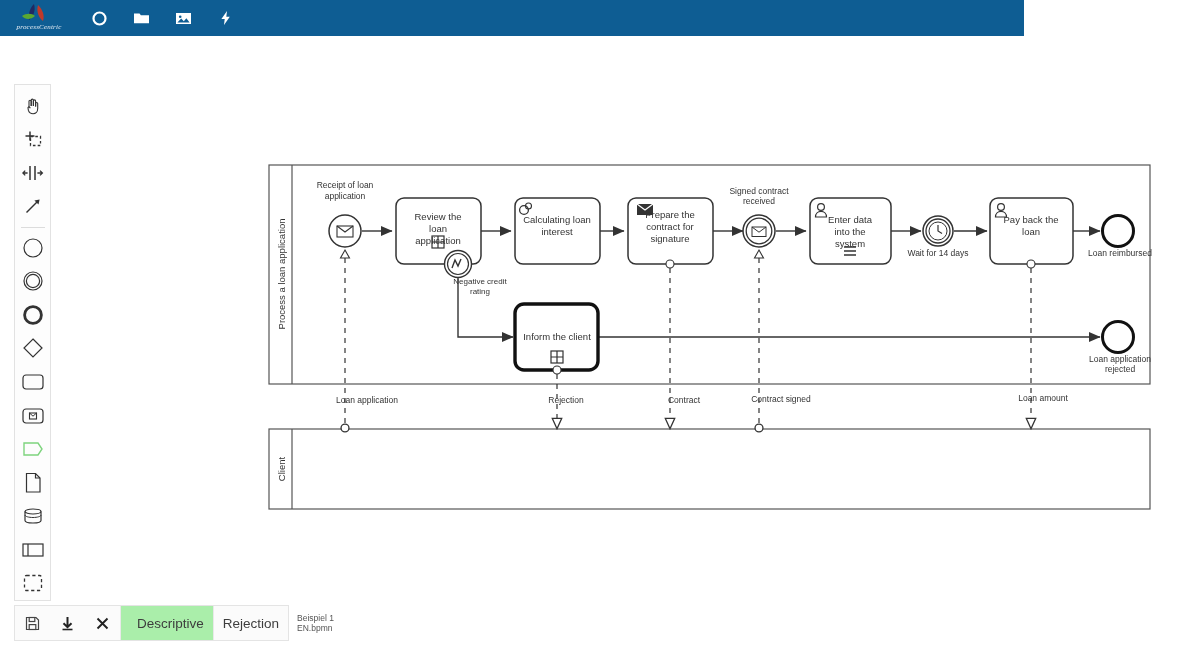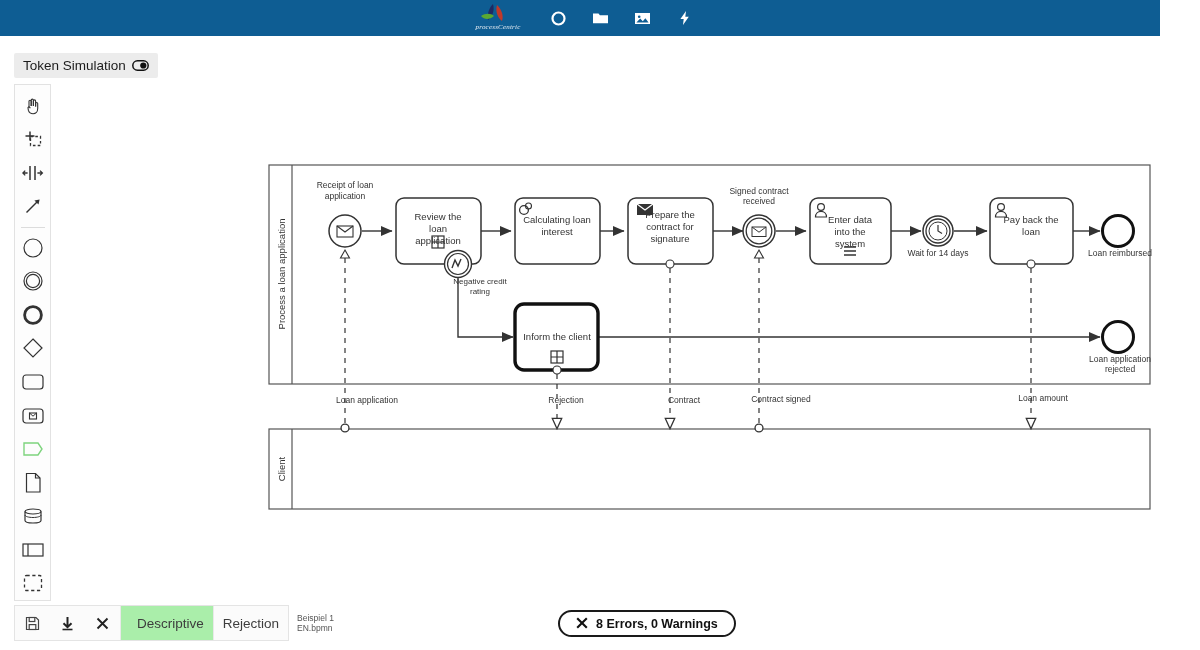--- a/index.html
+++ b/index.html
@@ -5,22 +5,22 @@
   * { box-sizing: border-box; margin: 0; padding: 0; }
   html, body {
     width: 1200px; height: 650px;
     font-family: "Liberation Sans", sans-serif;
     background: #ffffff; overflow: hidden;
   }
   #app { position: relative; width: 1200px; height: 650px; }
 
   
   #header {
-    position: absolute; left: 0; top: 0; width: 1160px; height: 36px;
-    background: #0e5d93; display: flex; align-items: center; justify-content: center;
+    position: absolute; left: 0; top: 0; width: 1024px; height: 36px;
+    background: #0e5d93; display: flex; align-items: center;
   }
   #logo-wrap { width: 58px; height: 36px; position: relative; margin-left: 8px; }
   #logo-mark { position: absolute; left: 8px; top: 2px; width: 42px; height: 22px; }
   #logo-text {
     position: absolute; left: 4px; top: 23px; width: 54px;
     font-family: "Liberation Serif", serif; font-style: italic;
     font-size: 7px; color: #e8eef4; letter-spacing: .2px; text-align: center;
     white-space: nowrap;
   }
   .hdr-icon {
@@ -121,29 +121,20 @@
         <path d="M2.4 11.6l3.8-4 2.6 2.6 2.6-3 3.2 4.4z" fill="#0e5d93"></path>
       </svg>
     </div>
     <div class="hdr-icon" style="margin-left:8px;">
       <svg width="13" height="16" viewBox="0 0 13 16">
           <path d="M8 1L2.4 9h3.3L5 15l5.8-8.2H7.3z" fill="#fff"></path>
         </svg>
     </div>
   </div>
 
-  <div id="token-sim">
-    <span id="token-sim-label">Token Simulation</span>
-    <span>
-      <svg width="17" height="11" viewBox="0 0 17 11">
-        <rect x="0.8" y="0.8" width="15.4" height="9.4" rx="4.7" fill="none" stroke="#111" stroke-width="1.5"></rect>
-        <circle cx="11.3" cy="5.5" r="3.1" fill="#111"></circle>
-      </svg>
-    </span>
-  </div>
 
   <div id="palette">
     <div class="pal-item">
       <svg width="20" height="20" viewBox="0 0 20 20" fill="none" stroke="#333" stroke-width="1.1">
         <path d="M6 12V5.3a1.1 1.1 0 012.2 0V10"></path>
           <path d="M8.2 10V4.2a1.1 1.1 0 012.2 0V10"></path>
         <path d="M10.4 10V5a1.1 1.1 0 012.2 0v5.4"></path>
           <path d="M12.6 10.6V7.6a1.05 1.05 0 012.1 0v5c0 3-2 5.2-4.6 5.2-2.5 0-4.1-1.5-4.7-3.4L5 12c-.3-1 1.1-1.7 1.7-.7l.6 1"></path>
       </svg>
     </div>
@@ -416,22 +407,14 @@
         <svg width="13" height="13" viewBox="0 0 13 13">
             <path d="M1.5 1.5l10 10M11.5 1.5l-10 10" stroke="#222" stroke-width="1.9"></path>
           </svg>
       </div>
       <div class="bt-tab active">Descriptive</div>
       <div class="bt-tab">Rejection</div>
     </div>
     <div id="filename">Beispiel 1 EN.bpmn</div>
   </div>
 
-  <div id="error-badge">
-    <span>
-      <svg width="12" height="12" viewBox="0 0 12 12">
-          <path d="M1.2 1.2l9.6 9.6M10.8 1.2l-9.6 9.6" stroke="#111" stroke-width="2.1"></path>
-        </svg>
-    </span>
-    <span id="error-badge-text">8 Errors, 0 Warnings</span>
-  </div>
 
 </div>
 
 </body></html>

